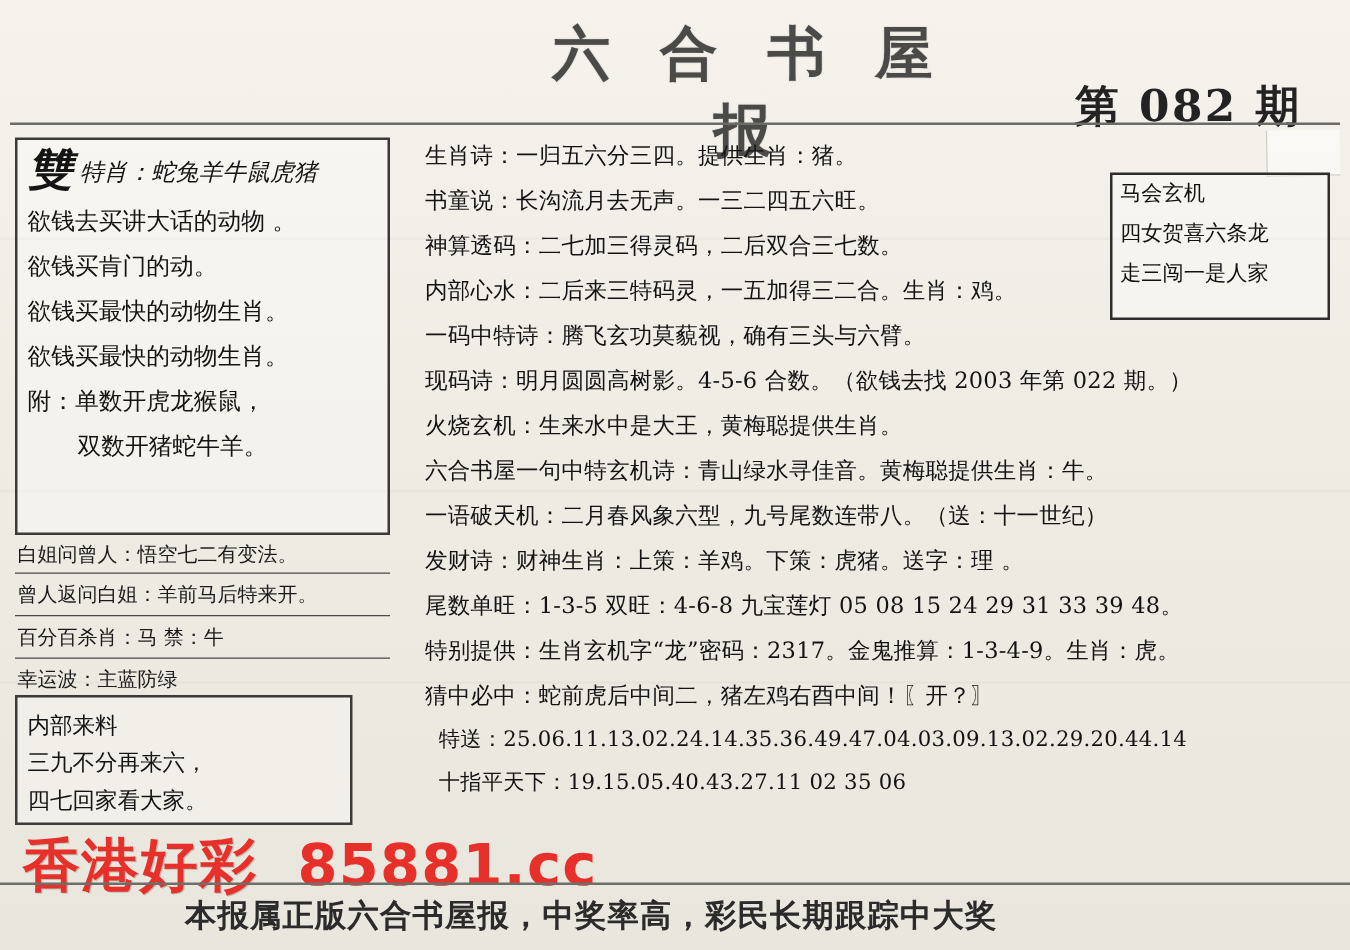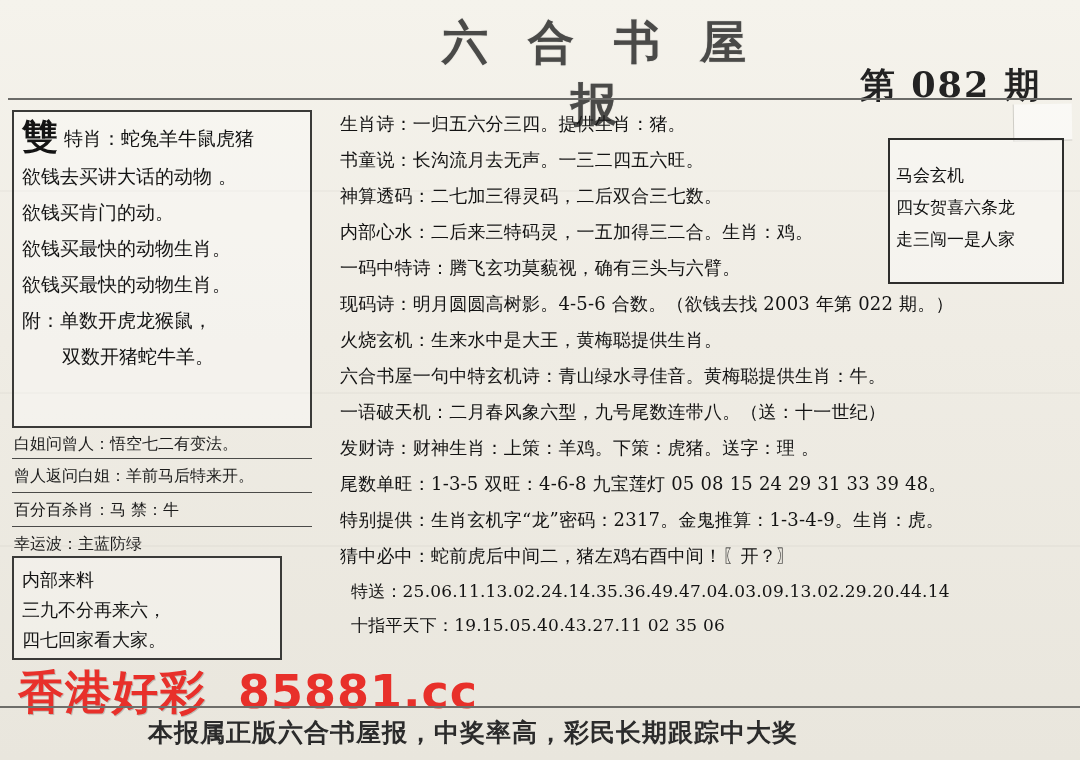--- a/index.html
+++ b/index.html
@@ -80,20 +80,21 @@
     line-height: 1;
     display: inline-block;
     vertical-align: -4px;
     margin-right: 6px;
   }
   .l1 {
     font-family: "DejaVu Serif", serif;
     font-size: 19px;
     color: #141414;
     white-space: nowrap;
+    font-style: italic;
   }
   .lrow {
     font-family: "DejaVu Serif", serif;
     font-size: 19px;
     color: #141414;
     margin-top: 10px;
     white-space: nowrap;
   }
   .lrow.indent { padding-left: 40px; }
 
@@ -149,25 +150,25 @@
   }
   .mline.small { font-size: 17px; margin-left: 11px; }
   .mline.tight { margin-bottom: 11px; }
 
   
   .notebox {
     position: absolute;
     left: 888px;
     top: 138px;
     width: 176px;
-    height: 146px;
+    height: 118px;
     border: 2px solid #2e2e2c;
     box-sizing: border-box;
     background: rgba(255,255,255,0.35);
-    padding: 24px 6px;
+    padding: 3px 6px;
   }
   .notebox div {
     font-family: "DejaVu Serif", serif;
     font-size: 17px;
     color: #111;
     margin-bottom: 9px;
     white-space: nowrap;
   }
 
   

